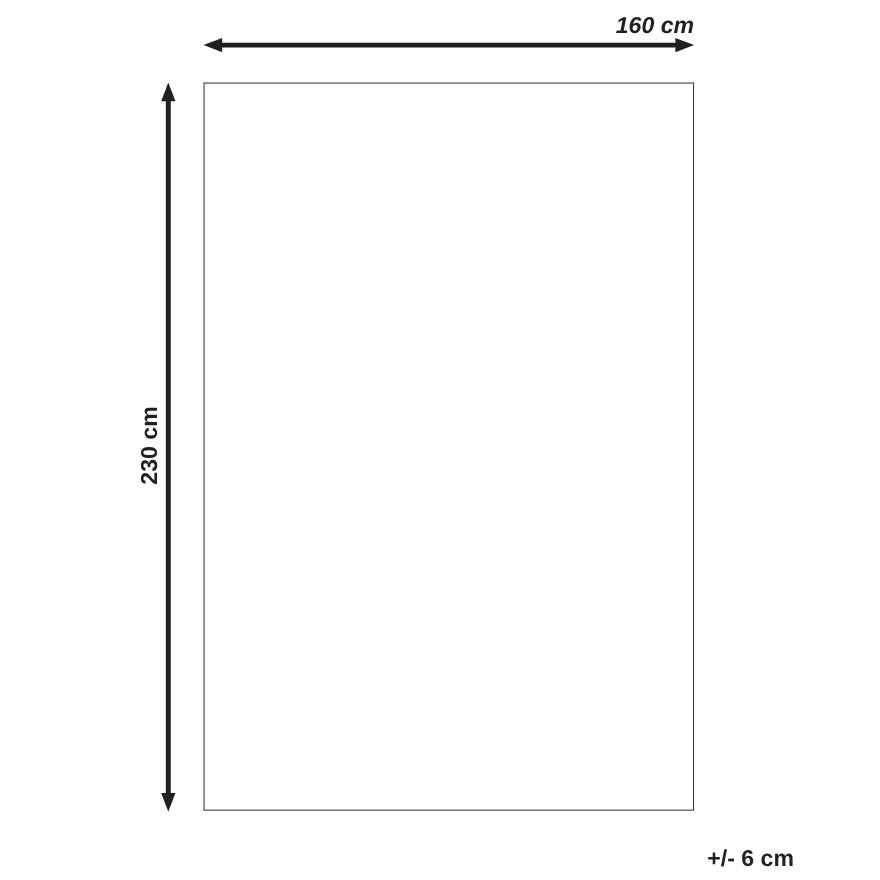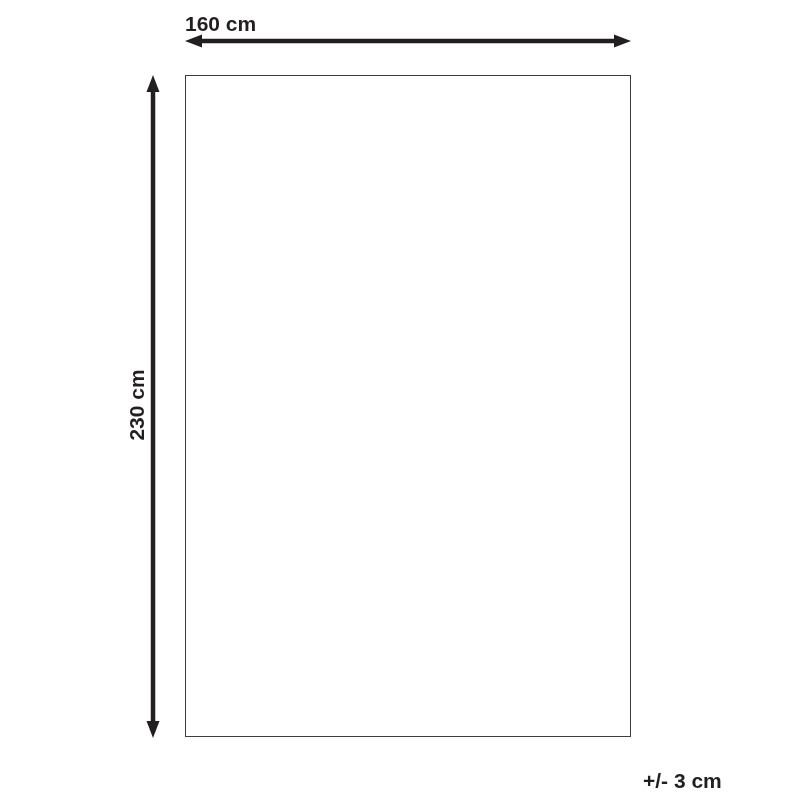--- a/index.html
+++ b/index.html
@@ -34,21 +34,22 @@
     position: absolute;
     font-weight: bold;
     font-size: 21px;
     color: #231f20;
     white-space: nowrap;
   }
   .width-label {
     left: 185px;
     top: 12px;
     width: 446px;
-    text-align: left;
+    text-align: right;
+    font-style: italic;
   }
   .height-label {
     left: 137px;
     top: 405px;
     transform: translate(-50%, -50%) rotate(-90deg);
   }
   .tolerance-label {
     left: 643px;
     top: 769px;
   }
@@ -81,15 +82,15 @@
   <div class="dim-label width-label">160 cm</div>
 
   <svg class="dim-arrow v-arrow" width="16" height="663" viewBox="0 0 16 663">
     <line x1="8" y1="13" x2="8" y2="650" stroke="#231f20" stroke-width="4.5"></line>
     <polygon points="8,0 1.5,17 14.5,17" fill="#231f20"></polygon>
     <polygon points="8,663 1.5,646 14.5,646" fill="#231f20"></polygon>
   </svg>
 
   <div class="dim-label height-label">230 cm</div>
 
-  <div class="dim-label tolerance-label">+/- 3 cm</div>
+  <div class="dim-label tolerance-label">+/- 6 cm</div>
 
 </div>
 
 </body></html>

